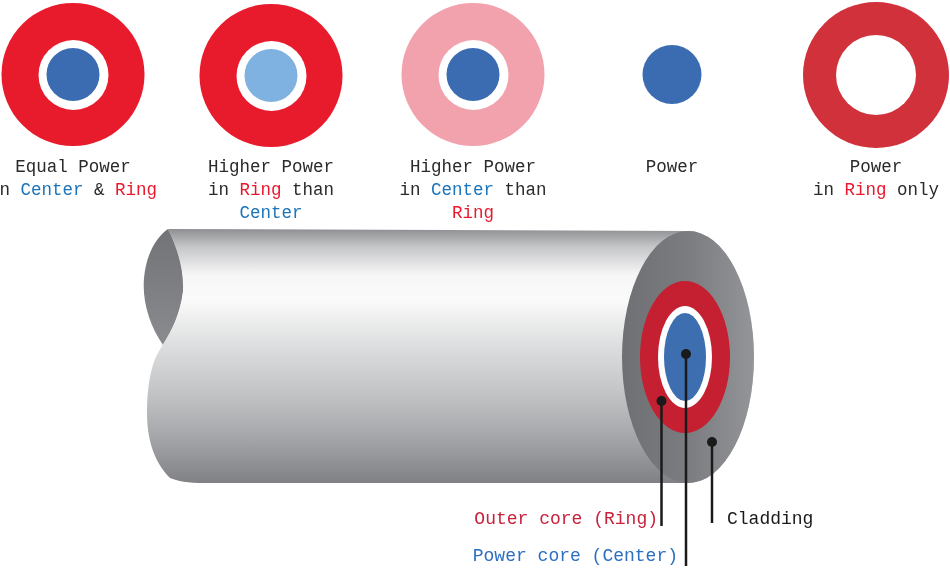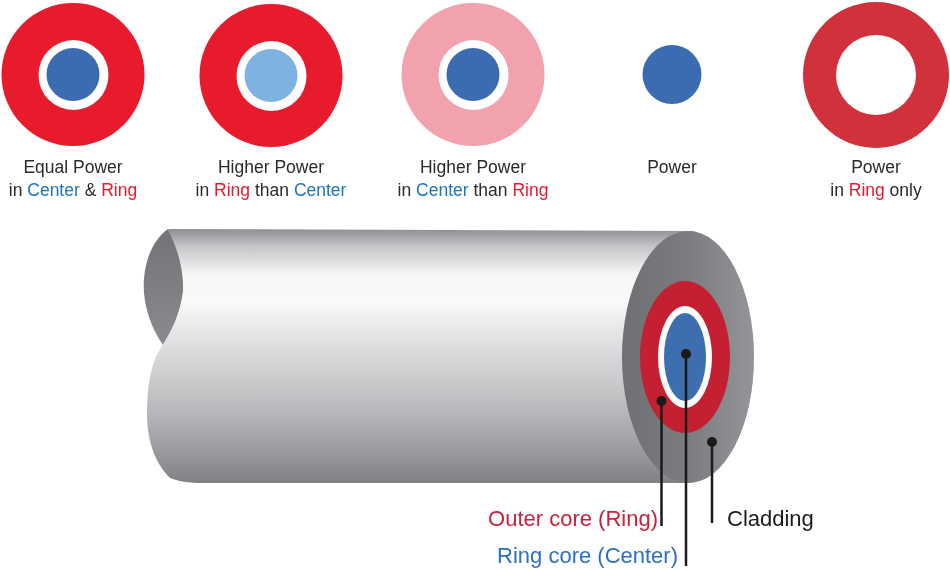--- a/index.html
+++ b/index.html
@@ -1,36 +1,36 @@
 <!DOCTYPE html>
 <html><head>
 <meta charset="utf-8">
 <style>
   html,body{margin:0;padding:0;background:#fff;}
   #canvas{
     position:relative;width:950px;height:570px;overflow:hidden;background:#fff;
-    font-family:Liberation Sans, sans-serif;
+    font-family:Liberation Mono, monospace;
   }
   
   .legend-item{position:absolute;top:0;width:190px;height:215px;}
   .circle-wrap{position:absolute;left:50%;transform:translateX(-50%);}
   .c-ring{width:143px;height:143px;border-radius:50%;display:flex;align-items:center;justify-content:center;}
   .c-white{width:70px;height:70px;border-radius:50%;background:#fff;display:flex;align-items:center;justify-content:center;}
   .c-center{width:53px;height:53px;border-radius:50%;}
   .bg-red{background:#E81B2D;}
   .bg-pink{background:#F2A2AD;}
   .bg-blue{background:#3B6CB1;}
   .bg-lightblue{background:#7FB2E0;}
   .c-solo{width:59px;height:59px;border-radius:50%;background:#3B6CB1;}
   .c-donut{width:146px;height:146px;border-radius:50%;background:#D0313B;display:flex;align-items:center;justify-content:center;}
   .c-hole{width:80px;height:80px;border-radius:50%;background:#fff;}
   .cap{position:absolute;top:156px;left:0;width:100%;text-align:center;
        font-size:17.5px;line-height:23px;color:#2B2A2A;}
   
-  .fiber-label{position:absolute;font-size:22px;line-height:24px;white-space:nowrap;}
+  .fiber-label{position:absolute;font-size:18px;line-height:24px;white-space:nowrap;}
   .lbl-right{text-align:right;}
   .lbl-outer{left:408px;width:250px;top:507px;color:#C8223C;}
   .lbl-inner{left:428px;width:250px;top:544px;color:#2D6FC1;}
   .lbl-clad{left:727px;top:507px;color:#1A1A1A;}
   svg{position:absolute;left:0;top:0;}
 </style>
 </head>
 <body>
 
 <div id="canvas">
@@ -137,16 +137,16 @@
 
     <line x1="661.5" y1="401" x2="661.5" y2="526" stroke="#1A1A1A" stroke-width="2.5"></line>
     <circle cx="661.5" cy="401" r="5" fill="#1A1A1A"></circle>
     <line x1="686" y1="354" x2="686" y2="566" stroke="#1A1A1A" stroke-width="2.5"></line>
     <circle cx="686" cy="354" r="5" fill="#1A1A1A"></circle>
     <line x1="712" y1="442" x2="712" y2="523" stroke="#1A1A1A" stroke-width="2.5"></line>
     <circle cx="712" cy="442" r="5" fill="#1A1A1A"></circle>
   </svg>
 
   <div class="fiber-label lbl-right lbl-outer">Outer core (Ring)</div>
-  <div class="fiber-label lbl-right lbl-inner">Ring core (Center)</div>
+  <div class="fiber-label lbl-right lbl-inner">Power core (Center)</div>
   <div class="fiber-label lbl-clad">Cladding</div>
 
 </div>
 
 </body></html>

